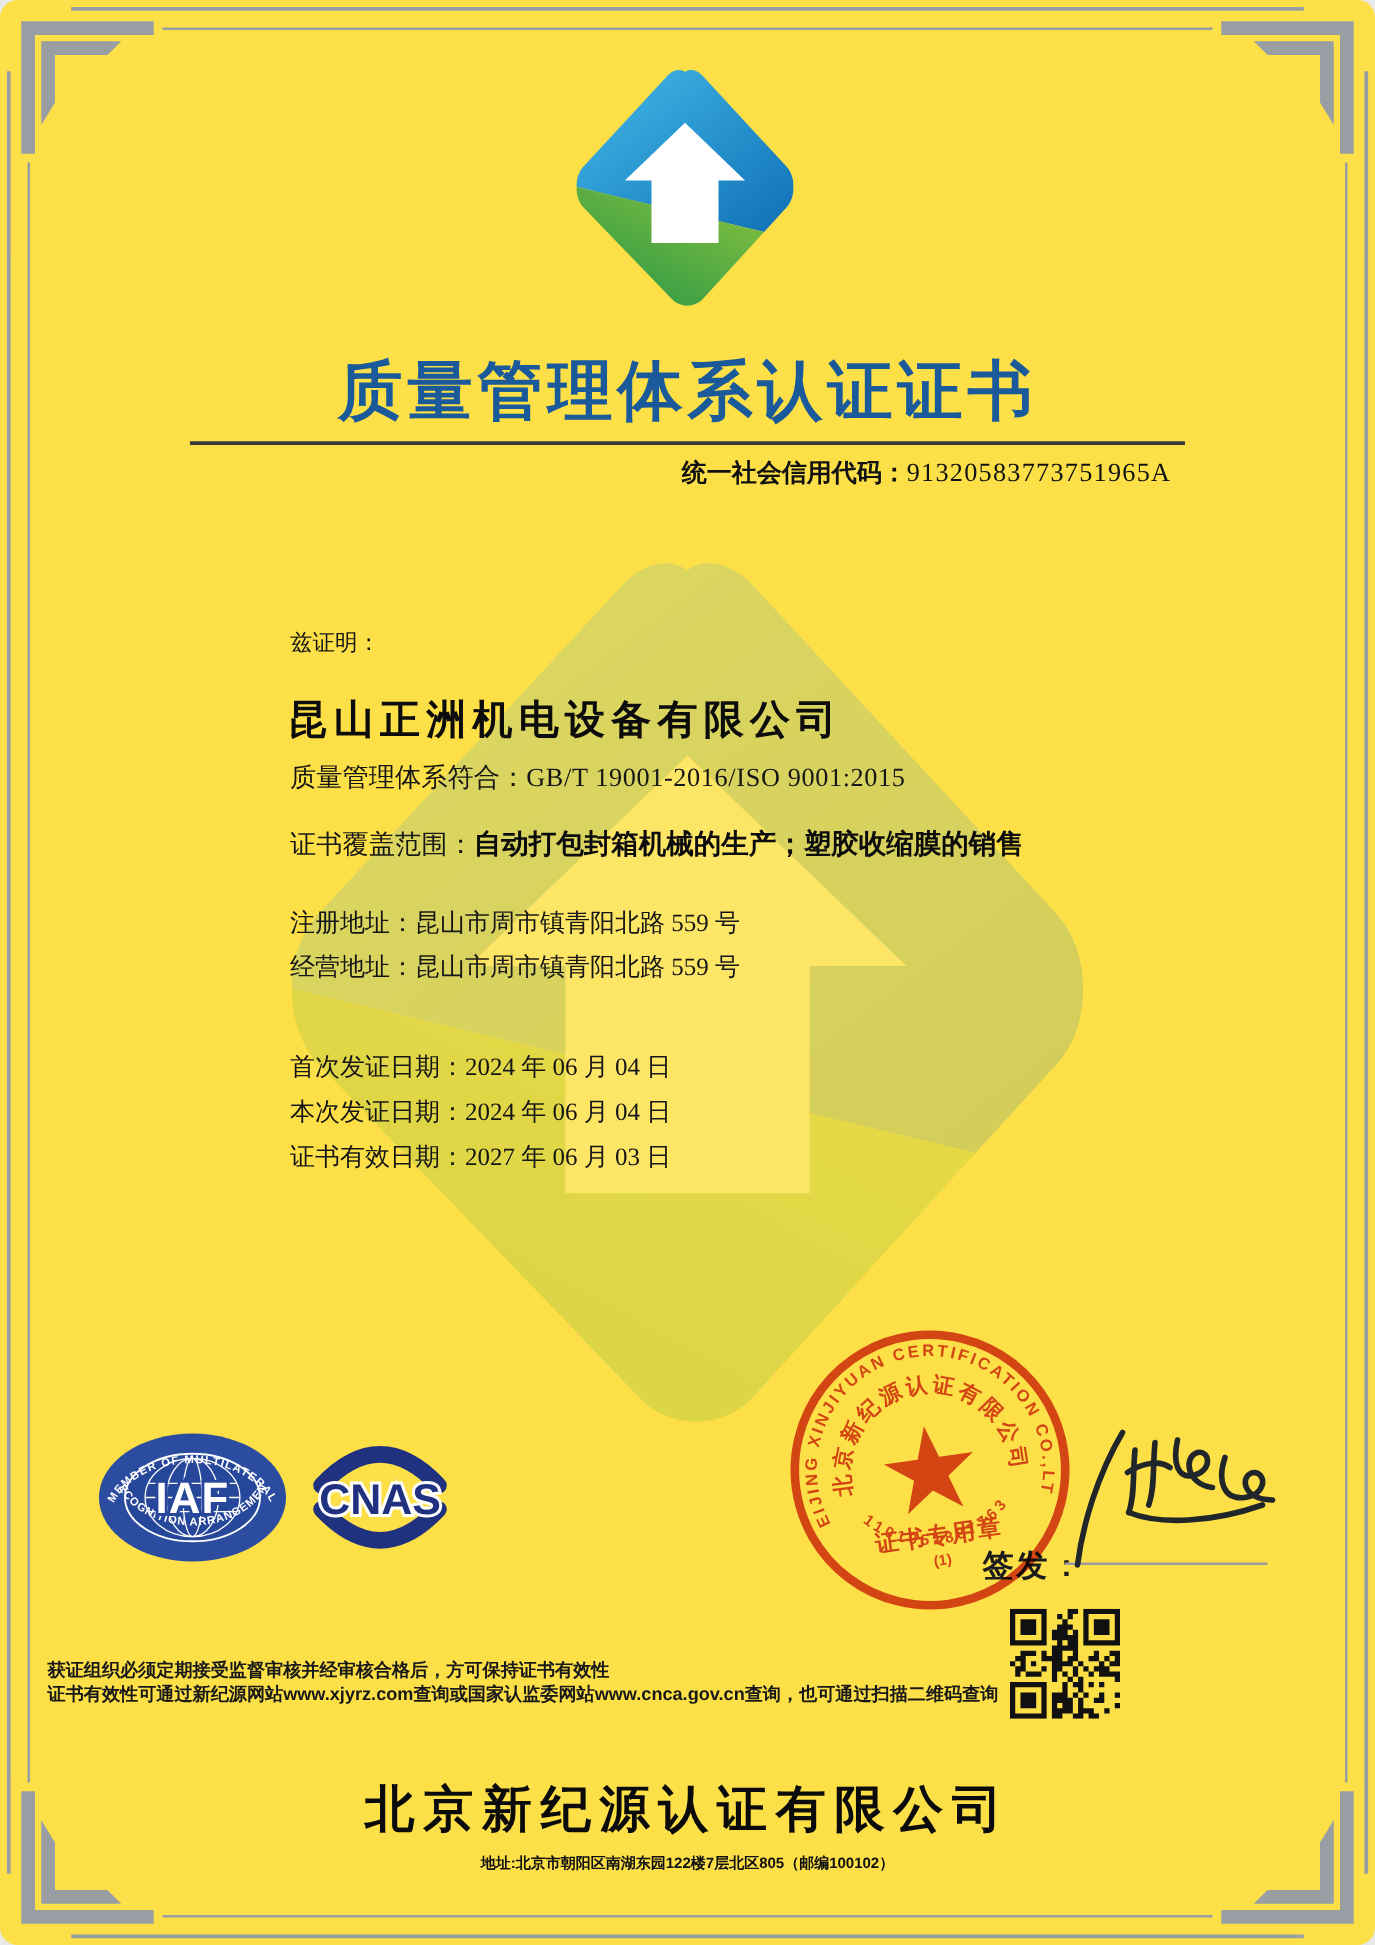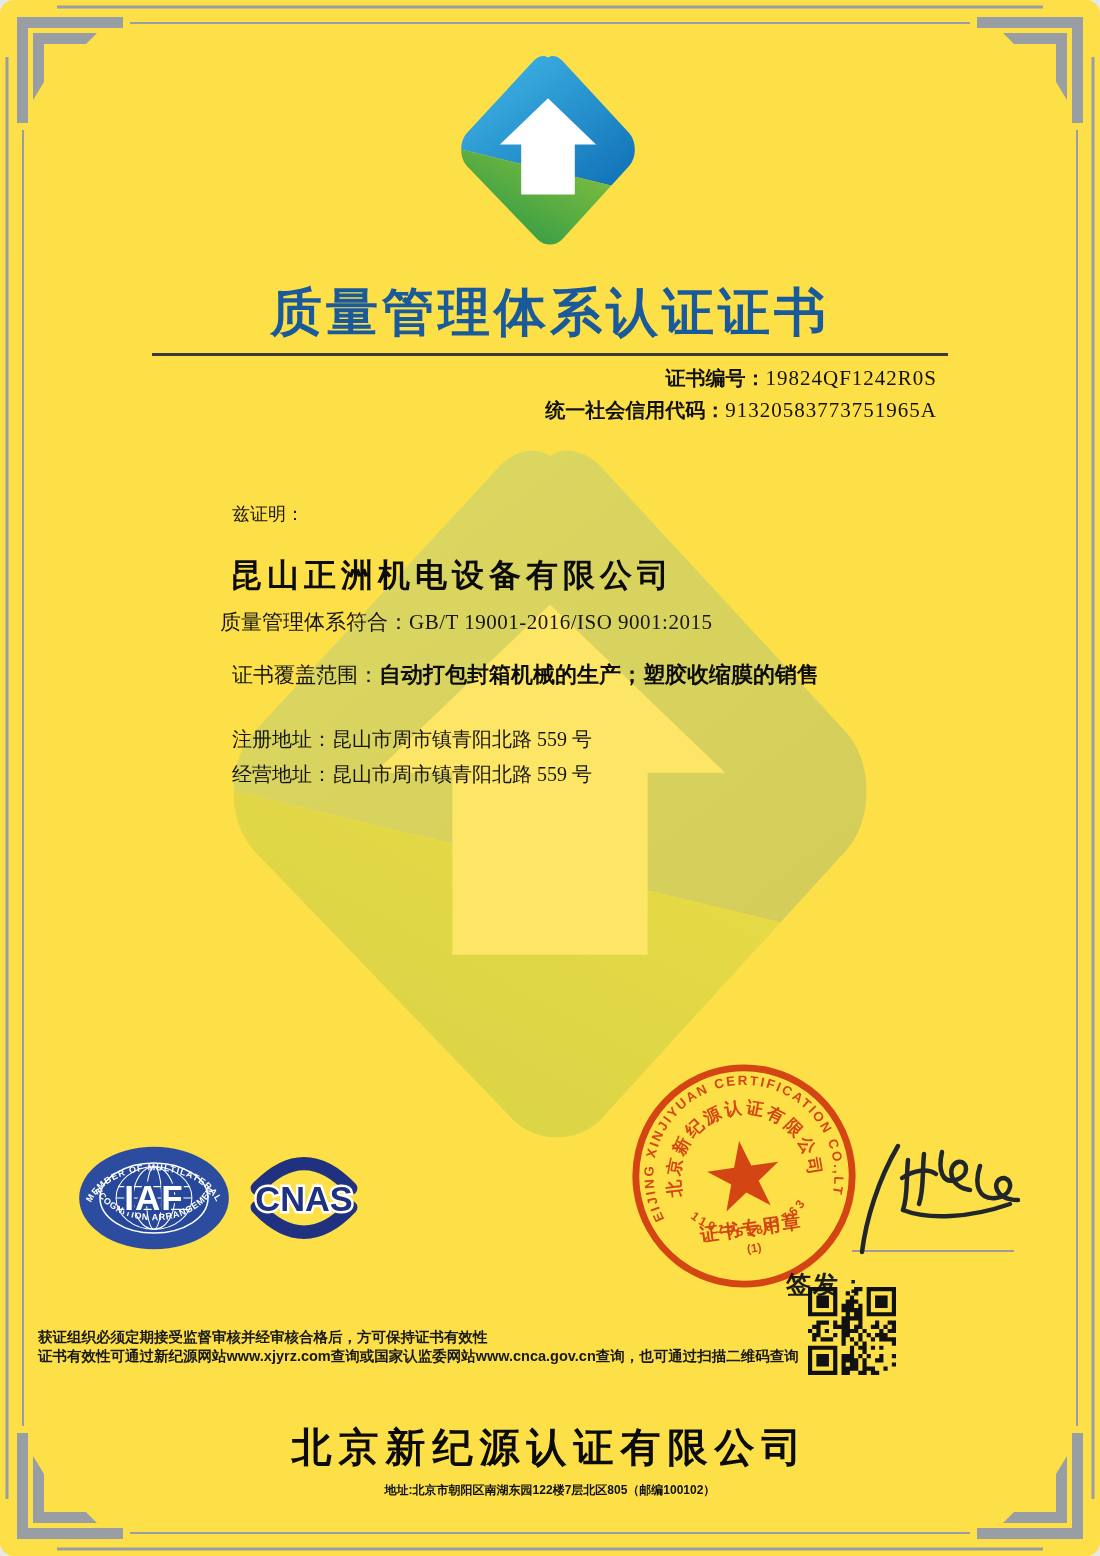--- a/index.html
+++ b/index.html
@@ -17,34 +17,34 @@
   }
   .title-rule{position:absolute;left:152px;top:353px;width:796px;height:3px;background:#3a3a3a;z-index:2;}
   .cert-meta{position:absolute;right:163px;top:363px;text-align:right;z-index:2;line-height:30px;}
   .meta-label{font-family:"Liberation Sans",sans-serif;font-weight:700;font-size:20px;color:#111;}
   .meta-value{font-family:"Liberation Serif",serif;font-size:21px;color:#111;letter-spacing:1px;}
   .intro{position:absolute;left:232px;top:502px;font-size:18px;z-index:2;}
   .company{
     position:absolute;left:230px;top:554px;margin:0;z-index:2;
     font-family:"Liberation Sans",sans-serif;font-weight:700;font-size:32px;letter-spacing:5px;color:#0c0c0c;
   }
-  .standard{position:absolute;left:220px;top:608px;font-size:21px;z-index:2;}
+  .standard{position:absolute;left:232px;top:608px;font-size:21px;z-index:2;}
   .standard .val{letter-spacing:.5px;}
   .scope{position:absolute;left:232px;top:660px;font-size:21px;z-index:2;}
   .scope .val{font-family:"Liberation Sans",sans-serif;font-weight:700;font-size:22px;color:#0c0c0c;}
   .addr{position:absolute;left:232px;top:722px;font-size:20px;line-height:35px;z-index:2;}
   .dates{position:absolute;left:232px;top:836px;font-size:20px;line-height:36px;z-index:2;}
   .iaf{position:absolute;left:76px;top:1144px;width:156px;height:108px;z-index:2;}
   .cnas{position:absolute;left:242px;top:1146px;width:124px;height:100px;z-index:2;}
   .accred-text{position:absolute;left:420px;top:1140px;z-index:2;font-family:"Liberation Sans",sans-serif;}
   .accred-text .cn{font-size:19px;line-height:28px;font-weight:600;color:#161616;}
   .accred-text .en{font-size:18px;line-height:26px;font-weight:700;color:#0d0d0d;}
   .stamp{position:absolute;left:626px;top:1058px;width:236px;height:236px;z-index:3;opacity:.9;mix-blend-mode:multiply;}
   .sign-label{
-    position:absolute;left:786px;top:1268px;z-index:2;
+    position:absolute;left:786px;top:1236px;z-index:2;
     font-family:"Liberation Sans",sans-serif;font-weight:700;font-size:25px;color:#1b1b1b;letter-spacing:2px;
   }
   .sign-line{position:absolute;left:852px;top:1250px;width:162px;height:2px;background:#9c9c9c;z-index:2;}
   .signature{position:absolute;left:842px;top:1138px;width:195px;height:118px;z-index:4;}
   .qr{position:absolute;left:808px;top:1287px;width:88px;height:88px;z-index:2;}
   .notes{position:absolute;left:38px;top:1328px;z-index:2;font-family:"Liberation Sans",sans-serif;
     font-size:14.5px;font-weight:600;line-height:19px;color:#181818;}
   .issuer{
     position:absolute;left:0;top:1420px;width:100%;margin:0;text-align:center;z-index:2;
     font-family:"Liberation Sans",sans-serif;font-weight:700;font-size:40px;letter-spacing:7px;color:#0b0b0b;
@@ -108,23 +108,20 @@
     <svg width="192" height="196" viewBox="0 0 200 212">
         <use href="#logo-mark"></use>
       </svg>
   </div>
 
   <h1 class="title">质量管理体系认证证书</h1>
   <div class="title-rule"></div>
 
   <div class="cert-meta">
     <div>
-      <span class="meta-label">证书编号：</span><span class="meta-value">19824QF1242R0S</span>
-    </div>
-    <div>
       <span class="meta-label">统一社会信用代码：</span><span class="meta-value">91320583773751965A</span>
     </div>
   </div>
 
   <div class="intro">兹证明：</div>
   <h2 class="company">昆山正洲机电设备有限公司</h2>
 
   <div class="standard">
     <span>质量管理体系符合：</span><span class="val">GB/T 19001-2016/ISO 9001:2015</span>
   </div>
@@ -135,20 +132,31 @@
 
   <div class="addr">
     <div>
       <span>注册地址：</span><span>昆山市周市镇青阳北路 559 号</span>
     </div>
     <div>
       <span>经营地址：</span><span>昆山市周市镇青阳北路 559 号</span>
     </div>
   </div>
 
+  <div class="dates">
+    <div>
+      <span>首次发证日期：</span><span>2024 年 06 月 04 日</span>
+    </div>
+    <div>
+      <span>本次发证日期：</span><span>2024 年 06 月 04 日</span>
+    </div>
+    <div>
+      <span>证书有效日期：</span><span>2027 年 06 月 03 日</span>
+    </div>
+  </div>
 
   <svg class="iaf" viewBox="0 0 164 114">
     <defs>
       <path id="iafTop" d="M14,66 A70,50 0 0 1 150,66"></path>
       <path id="iafBot" d="M20,49 A66,48 0 0 0 144,49"></path>
     </defs>
     <ellipse cx="82" cy="57" rx="79" ry="54" fill="#2b4c9f"></ellipse>
     <ellipse cx="82" cy="57" rx="57" ry="37" fill="#27479a" stroke="#ffffff" stroke-width="1.6"></ellipse>
     <g stroke="#ffffff" stroke-width="1.1" fill="none">
       <ellipse cx="82" cy="57" rx="40" ry="33"></ellipse>

